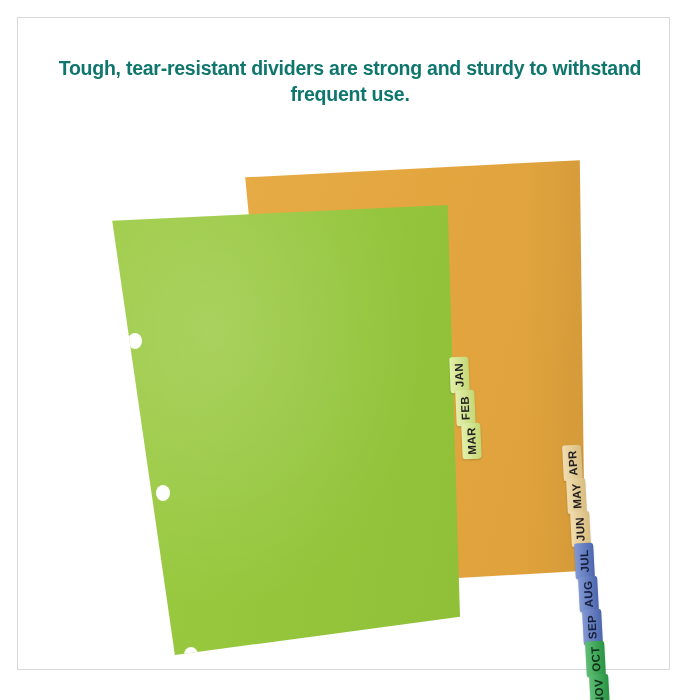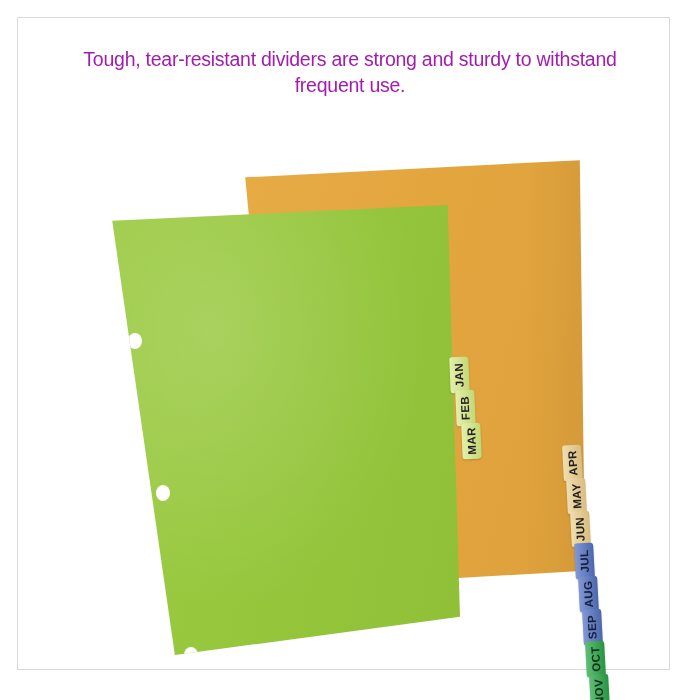--- a/index.html
+++ b/index.html
@@ -20,22 +20,22 @@
   
   .headline-block{
     position:absolute;left:0;top:42px;width:700px;text-align:center;
   }
   .headline{
     margin:0;font-size:37px;line-height:42px;font-weight:700;
     color:#2046ad;letter-spacing:-0.4px;
     font-family:"Liberation Sans", sans-serif;
   }
   .subhead{
-    margin:4px auto 0;width:600px;font-size:19.5px;line-height:26px;
-    font-weight:400;color:#a21caf;letter-spacing:-0.25px;
+    margin:13px auto 0;width:600px;font-size:19.5px;line-height:26px;
+    font-weight:700;color:#0f766e;letter-spacing:-0.25px;
     font-family:"Liberation Sans", sans-serif;
   }
 
   
   .stage{
     position:absolute;left:0;top:150px;width:700px;height:520px;
   }
 
   
   .sheet-orange{

